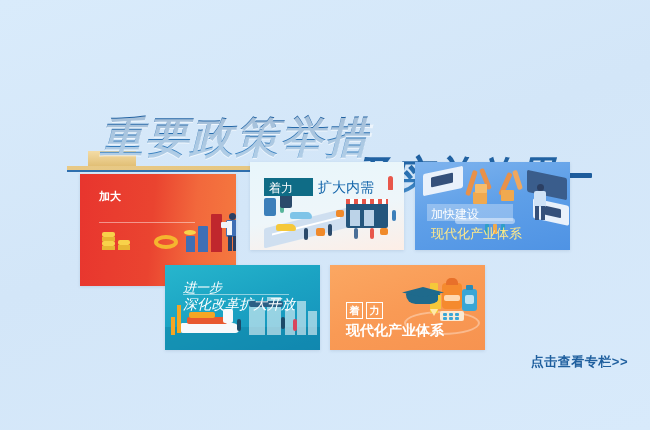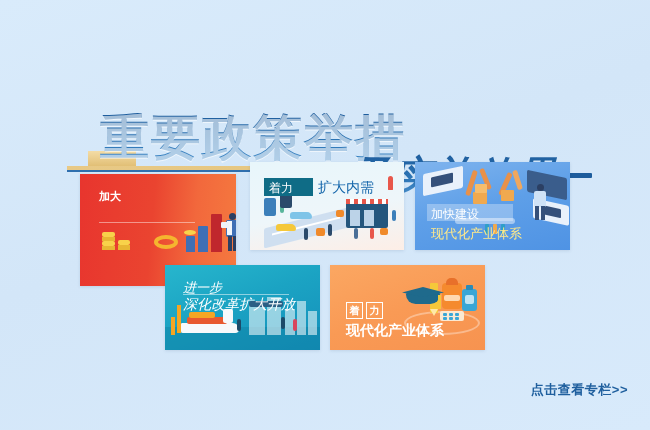--- a/index.html
+++ b/index.html
@@ -25,28 +25,29 @@
   .gold-line{
     position:absolute;left:67px;top:111px;width:300px;height:4px;
     background:linear-gradient(90deg,#e8c986 0%,#e6c782 60%,#e2c07a 100%);
   }
   .blue-underline{
     position:absolute;left:67px;top:115px;width:300px;height:2px;
     background:#2f6fae;
   }
   .title-line1{
     position:absolute;left:100px;top:58px;
-    font-size:49px;line-height:48px;font-weight:bold;
+    font-size:43px;line-height:48px;font-weight:bold;
     color:#1f5f9e;
     letter-spacing:2px;
     text-shadow:0 1px 0 rgba(255,255,255,0.6);
     background:linear-gradient(180deg,#1d5c9c 0%,#2d74b4 55%,#3d87c6 100%);
     -webkit-background-clip:text;background-clip:text;
     -webkit-text-fill-color:transparent;
     white-space:nowrap;
+    font-style:italic;
   }
   .title-line2{
     position:absolute;left:352px;top:98px;
     font-size:40px;line-height:44px;font-weight:bold;
     font-style:italic;
     color:#1f5f9e;
     letter-spacing:1px;
     background:linear-gradient(180deg,#1d5c9c 0%,#2f77b7 60%,#4a90cc 100%);
     -webkit-background-clip:text;background-clip:text;
     -webkit-text-fill-color:transparent;
@@ -110,21 +111,21 @@
   .coinD{background:#e8b633;}
   .bar{border-radius:1px 1px 0 0;}
   .person-head{border-radius:50%;}
   .bldg{background:rgba(255,255,255,.55);}
   .shp{background:#f08a2a;border-radius:2px;}
 
   
   .cta{
     position:absolute;right:22px;top:353px;
     font-size:13px;color:#1f5f9e;font-weight:bold;letter-spacing:.5px;
-    cursor:pointer;white-space:nowrap;margin-top:28px;
+    cursor:pointer;white-space:nowrap;
   }
 </style>
 </head>
 <body>
 
 <div id="stage">
 
   <div class="title-zone">
     <div class="gold-block"></div>
     <div class="gold-line"></div>

